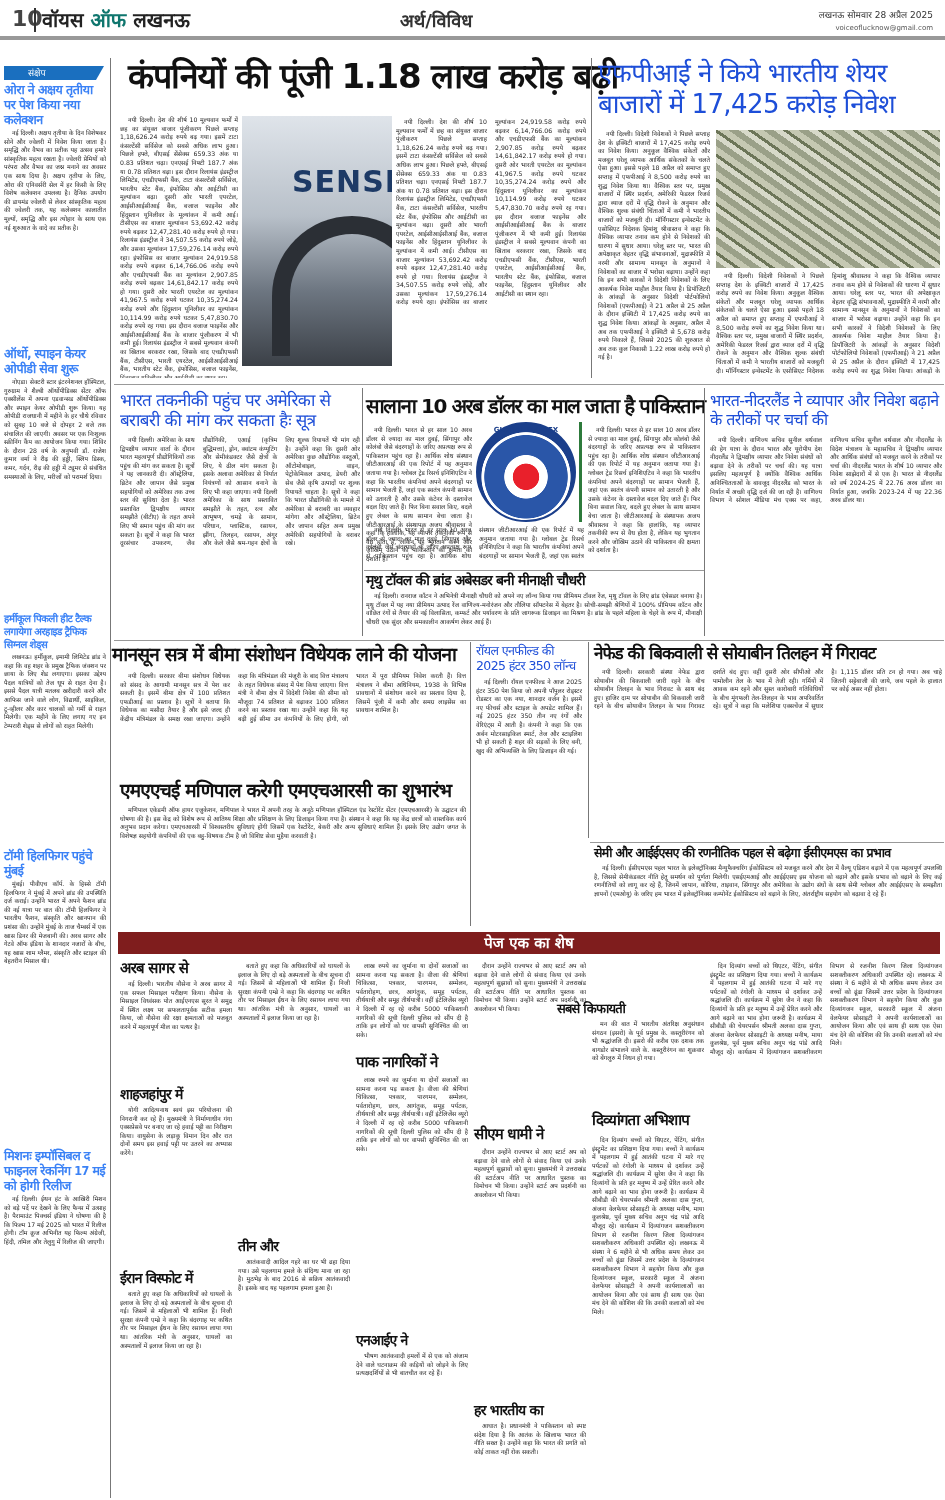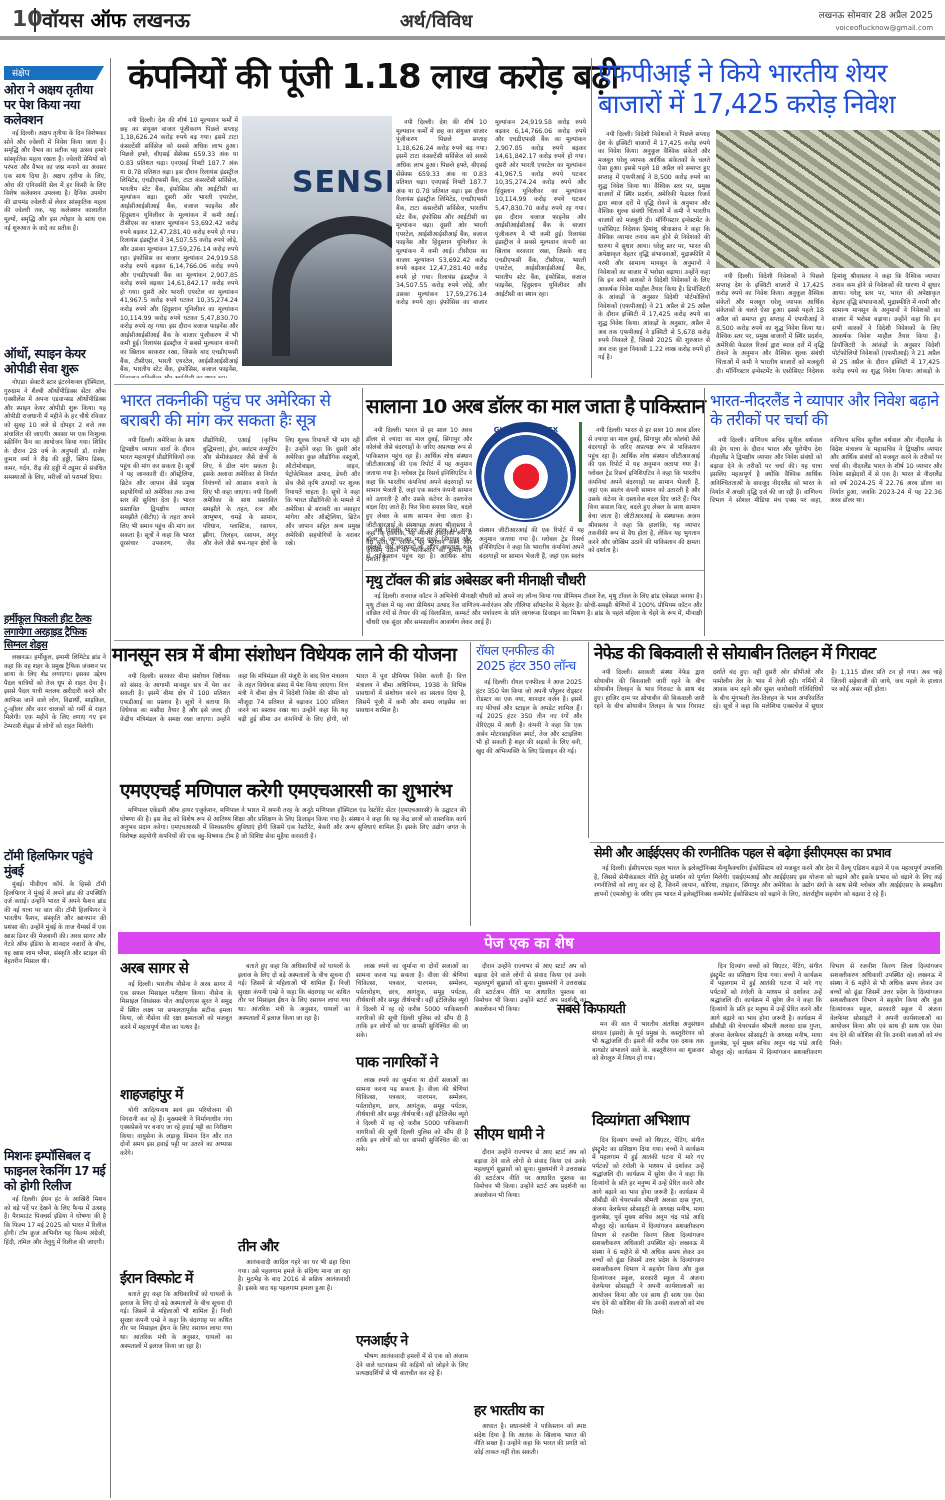--- a/index.html
+++ b/index.html
@@ -2,49 +2,49 @@
 <html><head>
 <meta charset="utf-8">
 <style>
   * { box-sizing: border-box; margin: 0; padding: 0; }
   body { width: 945px; height: 1500px; background: #fff; font-family: "DejaVu Sans", sans-serif; color: #111; overflow: hidden; position: relative; }
   .abs { position: absolute; }
   .masthead { left: 0; top: 0; width: 945px; height: 40px; }
   .pg-num { left: 12px; top: 6px; font-size: 22px; font-weight: bold; color: #444; }
   .pg-sep { left: 34px; top: 8px; width: 2px; height: 24px; background: #333; }
   .paper-name { left: 42px; top: 6px; font-size: 20px; font-weight: bold; color: #222; }
-  .paper-name .grey { color: #000000; }
+  .paper-name .grey { color: #0f766e; }
   .section { left: 400px; top: 8px; font-size: 18px; font-weight: bold; color: #333; }
   .dateline { right: 12px; top: 8px; font-size: 9px; color: #333; text-align: right; }
   .email { right: 12px; top: 24px; font-size: 7px; color: #555; }
   .topbar { left: 0; top: 36px; width: 945px; height: 4px; background: #999; }
 
   .vrule { width: 1px; background: #777; }
   .hrule { height: 1px; background: #999; }
 
   .body-txt { font-size: 6.2px; line-height: 8.6px; color: #222; text-align: justify; overflow: hidden; }
   .body-txt p { text-indent: 8px; }
   .cols2 { column-count: 2; column-gap: 8px; }
   .cols3 { column-count: 3; column-gap: 8px; }
 
-  .brief-tag { left: 4px; top: 66px; width: 100px; height: 14px; background: #1a6fbf; color: #fff; font-size: 9px; padding-left: 8px; line-height: 14px; clip-path: polygon(0 0, 100% 0, 92% 100%, 0 100%); }
-  .brief-h { font-family: "DejaVu Sans Condensed", "DejaVu Sans", sans-serif; font-weight: bold; font-size: 12.5px; line-height: 15px; color: #0f172a; letter-spacing: -0.4px; }
+  .brief-tag { left: 4px; top: 66px; width: 100px; height: 14px; background: #1a6fbf; color: #fff; font-size: 9px; padding-left: 24px; line-height: 14px; clip-path: polygon(0 0, 100% 0, 92% 100%, 0 100%); }
+  .brief-h { font-family: "DejaVu Sans Condensed", "DejaVu Sans", sans-serif; font-weight: bold; font-size: 12.5px; line-height: 15px; color: #3b82f6; letter-spacing: -0.4px; }
 
   .h-main { font-weight: bold; letter-spacing: -1.2px; color: #111; white-space: nowrap; }
   .h-light { font-weight: normal; letter-spacing: -0.6px; color: #1d4ed8; line-height: 1.18; }
   .h-bold { font-weight: bold; letter-spacing: -0.8px; color: #111; line-height: 1.15; }
 
   .img-sensex { background: linear-gradient(180deg,#dfe4ea 0%, #b8c0c9 40%, #6d7681 70%, #3b4047 100%); overflow: hidden; }
   .img-sensex .logo { position: absolute; left: 50px; top: 48px; font-size: 30px; font-weight: bold; color: #1d3a66; letter-spacing: 1px; }
   .img-sensex .arch { position: absolute; left: 30px; top: 100px; width: 160px; height: 140px; border: 18px solid #2b2f35; border-bottom: none; border-radius: 80px 80px 0 0; }
   .img-money { background: repeating-linear-gradient(35deg, #9aa088 0 6px, #d7d9c9 6px 11px, #6c7558 11px 14px, #c5c8b2 14px 20px); }
   .img-globe { border-radius: 50%; background: radial-gradient(circle at 50% 55%, #e9202b 0 18%, #ffffff 19% 30%, #2a56a8 31% 58%, #ffffff 59% 62%, #1b3f8b 63% 100%); border: 2px solid #1b3f8b; }
   .img-globe-txt { font-size: 7px; font-weight: bold; color: #1b3f8b; text-align: center; }
 
-  .gray-band { background: #d946ef; color: #fff; text-align: center; font-weight: bold; font-size: 15px; line-height: 22px; }
+  .gray-band { background: #7f1d1d; color: #fff; text-align: center; font-weight: bold; font-size: 15px; line-height: 22px; }
   .greenbar { background: #2d7a3b; }
 </style>
 </head>
 <body>
 
 <div class="abs masthead">
   <div class="abs pg-num">10</div>
   <div class="abs pg-sep"></div>
   <div class="abs paper-name">
     <span>वॉयस</span>
@@ -66,21 +66,21 @@
       <p>नई दिल्ली। अक्षय तृतीया के दिन विशेषकर सोने और ज्वेलरी में निवेश किया जाता है। समृद्धि और वैभव का प्रतीक यह उत्सव हमारे सांस्कृतिक महत्व रखता है। ज्वेलरी प्रेमियों को परंपरा और वैभव का जश्न मनाने का अवसर एक साथ दिया है। अक्षय तृतीया के लिए, ओरा की एनिवर्सरी सेल में हर किसी के लिए विशेष कलेक्शन उपलब्ध है। दैनिक उपयोग की डायमंड ज्वेलरी से लेकर सांस्कृतिक महत्व की ज्वेलरी तक, यह कलेक्शन कालातीत मूल्यों, समृद्धि और इस त्योहार के साथ एक नई शुरुआत के वादे का प्रतीक है।</p>
     </div>
 </div>
 <div class="abs" style="left:4px; top:346px; width:102px;">
   <div class="brief-h">ऑर्थो, स्पाइन केयर ओपीडी सेवा शुरू</div>
   <div class="body-txt" style="height:230px; margin-top:2px;">
       <p>नोएडा। सेक्टरी स्टार इंटरनेशनल हॉस्पिटल, गुरुग्राम ने शैल्बी ऑर्थोपीडिक्स सेंटर ऑफ एक्सीलेंस में अपना एडवान्सड ऑर्थोपीडिक्स और स्पाइन केयर ओपीडी शुरू किया। यह ओपीडी राजधानी में महीने के हर चौथे रविवार को सुबह 10 बजे से दोपहर 2 बजे तक संचालित की जाएगी। अवसर पर एक निःशुल्क स्क्रीनिंग कैंप का आयोजन किया गया। शिविर के दौरान 28 वर्ष के अनुभवी डॉ. राजेश कुमार वर्मा ने रीढ़ की हड्डी, स्लिप डिस्क, कमर, गर्दन, रीढ़ की हड्डी में ट्यूमर से संबंधित समस्याओं के लिए, मरीजों को परामर्श दिया।</p>
     </div>
 </div>
 <div class="abs" style="left:4px; top:612px; width:102px;">
-  <div class="brief-h" style="font-size:10px; line-height:13px;text-decoration:underline;">हर्मीकूल पिकली हीट टैल्क लगायेगा अरहाइड ट्रैफिक सिग्नल शेड्स</div>
+  <div class="brief-h" style="font-size:10px; line-height:13px;">हर्मीकूल पिकली हीट टैल्क लगायेगा अरहाइड ट्रैफिक सिग्नल शेड्स</div>
   <div class="body-txt" style="height:196px; margin-top:2px;">
       <p>लखनऊ। हर्मीकूल, इमामी लिमिटेड ब्रांड ने कहा कि वह शहर के प्रमुख ट्रैफिक जंक्शन पर छाया के लिए शेड लगाएगा। इसका उद्देश्य पैदल यात्रियों को तेज धूप से राहत देना है। इससे पैदल यात्री मतलब खरीदारी करने और आफिस जाने वाले लोग, विद्यार्थी, साइकिल, टू-व्हीलर और कार चालकों को गर्मी से राहत मिलेगी। एक महीने के लिए लगाए गए इन टेम्परारी शेड्स से लोगों को राहत मिलेगी।</p>
     </div>
 </div>
 <div class="abs" style="left:4px; top:848px; width:102px;">
   <div class="brief-h">टॉमी हिलफिगर पहुंचे मुंबई</div>
   <div class="body-txt" style="height:276px; margin-top:2px;">
       <p>मुंबई। पीवीएच कॉर्प. के हिस्से टॉमी हिलफिगर ने मुंबई में अपने ब्रांड की उपस्थिति दर्ज कराई। उन्होंने भारत में अपने फैशन ब्रांड की नई यात्रा पर बात की। टॉमी हिलफिगर ने भारतीय फैशन, संस्कृति और खानपान की प्रशंसा की। उन्होंने मुंबई के ताज चैम्बर्स में एक खास डिनर की मेजबानी की। अरब सागर और गेटवे ऑफ इंडिया के शानदार नजारों के बीच, यह खास शाम ग्लैमर, संस्कृति और स्टाइल की बेहतरीन मिसाल थी।</p>
     </div>
 </div>

